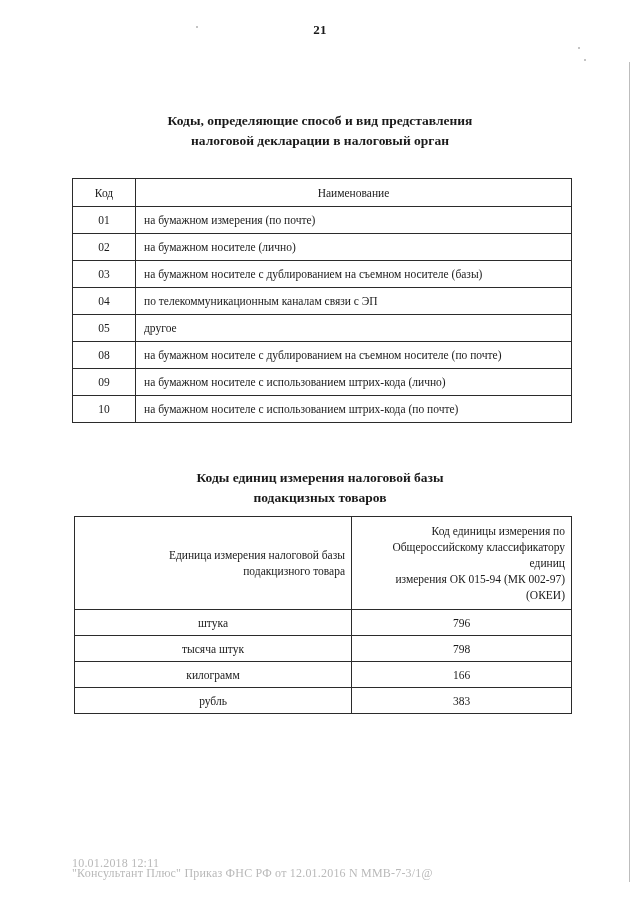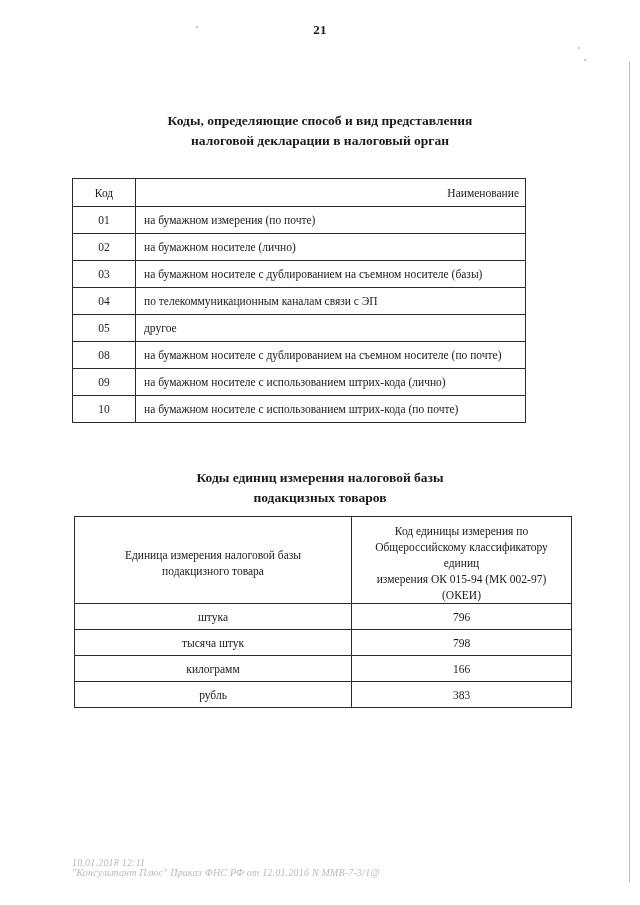--- a/index.html
+++ b/index.html
@@ -64,54 +64,54 @@
     border: 1px solid #2b2b2b;
     padding: 0 6px;
     font-weight: normal;
     vertical-align: middle;
   }
 
   
   #table-codes {
     left: 72px;
     top: 178px;
-    width: 454px;
+    width: 500px;
   }
   #table-codes th.h-code,
   #table-codes td.c-code {
     width: 50px;
     text-align: center;
   }
-  #table-codes th.h-name { text-align: right; }
+  #table-codes th.h-name { text-align: center; }
   #table-codes td.c-name { text-align: left; padding-left: 8px; }
   #table-codes th { height: 27px; }
   #table-codes td { height: 26px; border-radius: 11px; }
 
   
   #table-units {
     left: 74px;
     top: 516px;
     width: 498px;
   }
   #table-units th {
-    text-align: center;
+    text-align: right;
     line-height: 16px;
     padding-top: 6px;
+    padding-bottom: 6px;
   }
   #table-units th.h-unit { width: 264px; border-radius: 10px; }
   #table-units td { height: 25px; text-align: center; }
 
   
   .footer-stamp {
     position: absolute;
     left: 72px;
     top: 858px;
     font-family: "Liberation Serif", "DejaVu Serif", serif;
-    font-size: 10px;
-    font-style: italic;
+    font-size: 12px;
     line-height: 10px;
     color: #b9b9b9;
     white-space: nowrap;
     letter-spacing: 0.2px;
   }
 </style>
 </head>
 <body>
 
 <div class="page">

